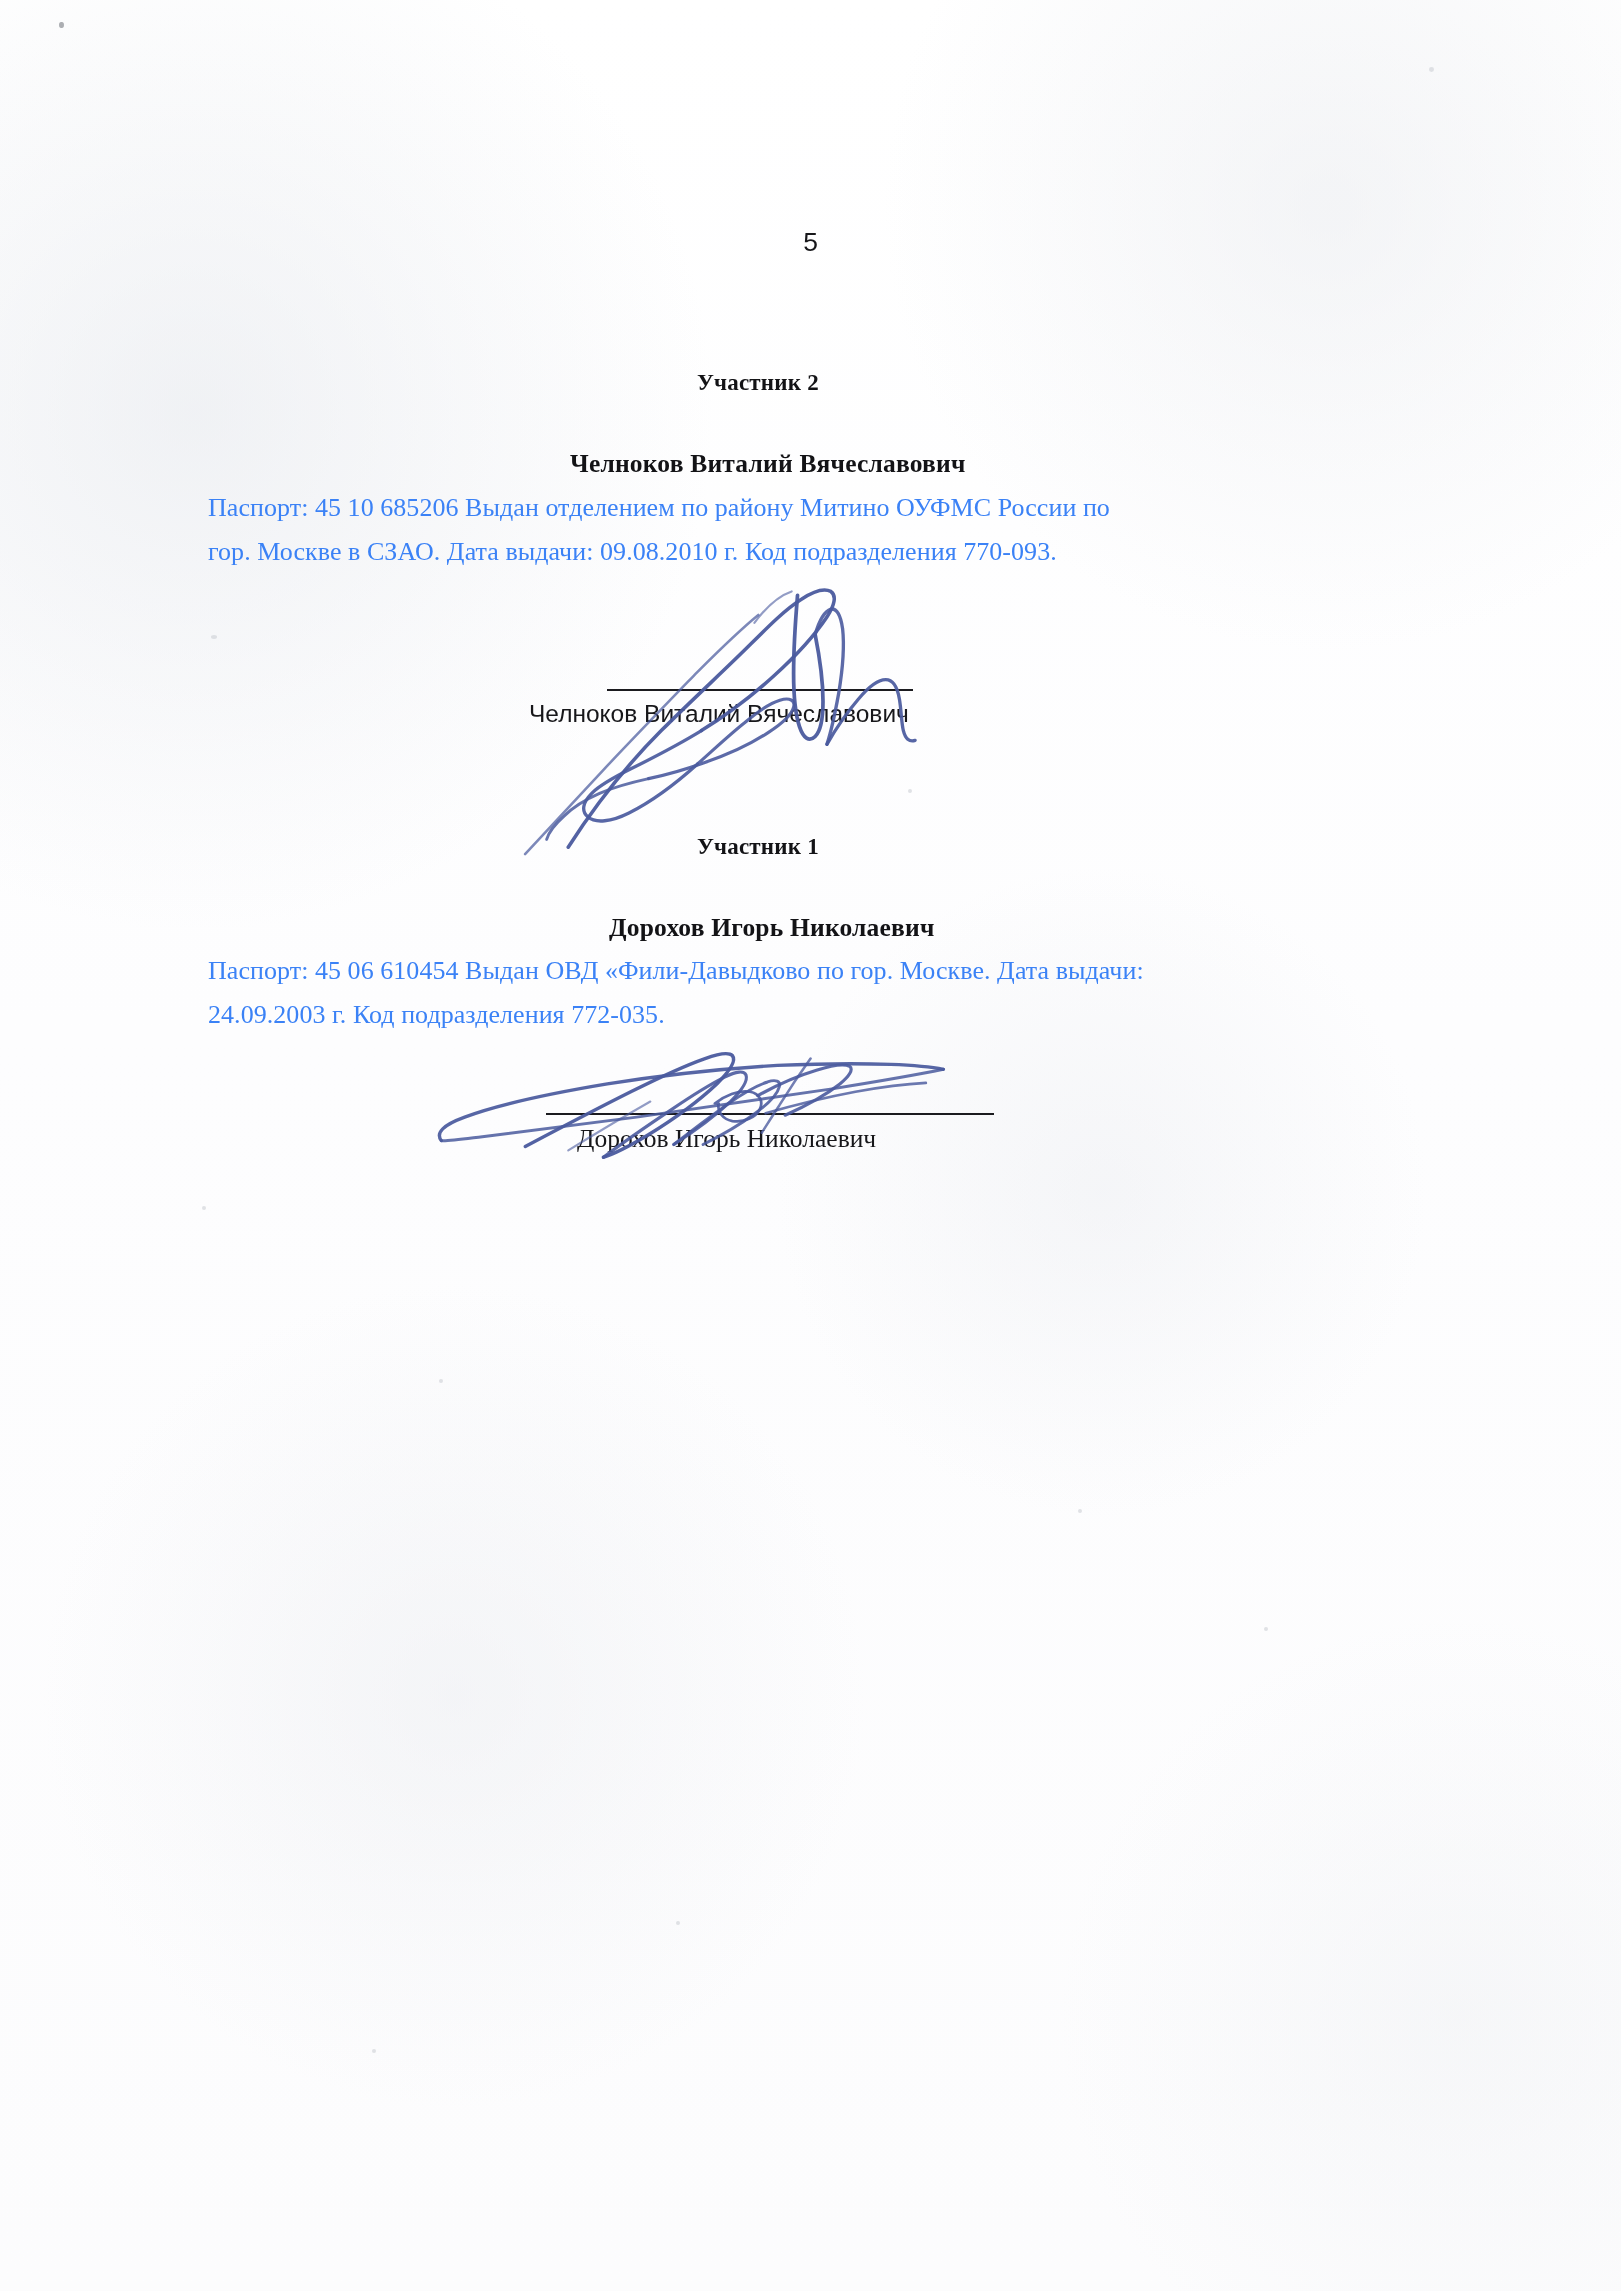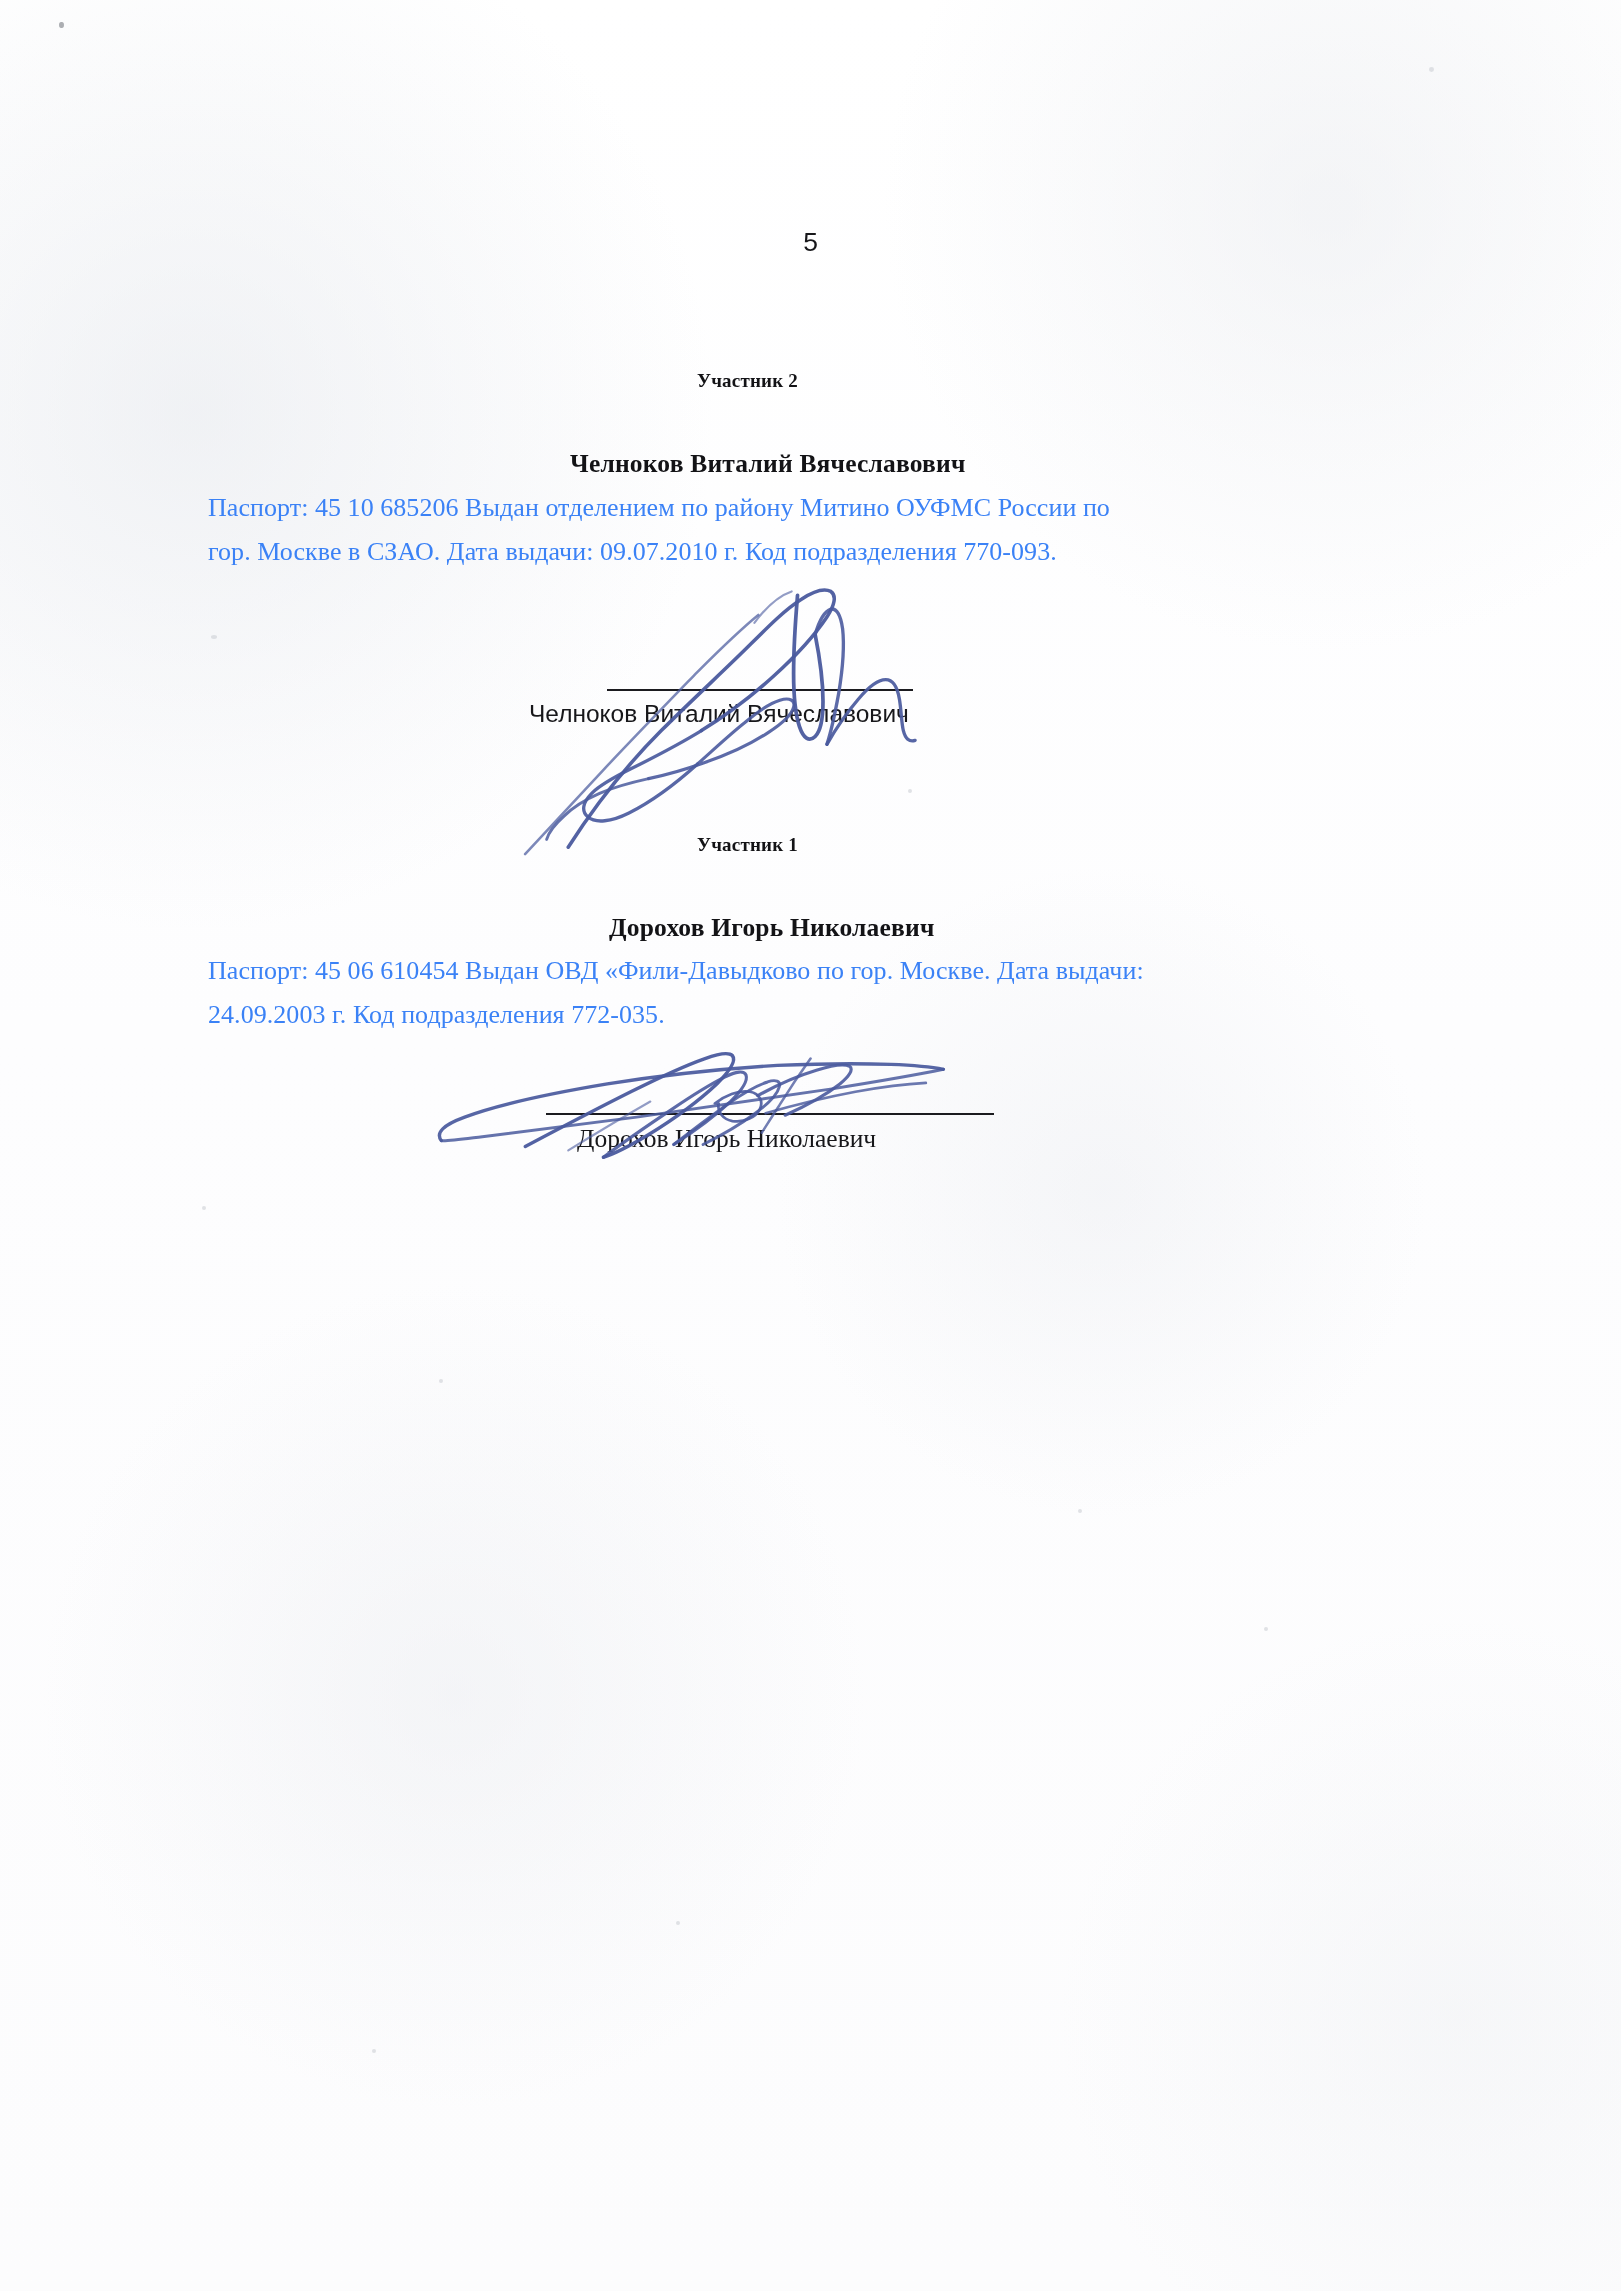--- a/index.html
+++ b/index.html
@@ -44,21 +44,21 @@
     width: 1621px;
     text-align: center;
     font-size: 26.5px;
     color: #17171a;
     font-family: "Liberation Sans", sans-serif;
   }
 
   .participant-heading {
     position: absolute;
     font-weight: bold;
-    font-size: 19px;
+    font-size: 23px;
     color: #131316;
     letter-spacing: 0.2px;
   }
 
   .person-name {
     position: absolute;
     font-weight: bold;
     font-size: 25.5px;
     color: #131316;
     letter-spacing: 0.2px;
@@ -111,21 +111,21 @@
   <div class="speck" style="left:1078px;top:1509px;width:3.9px; height:3.9px;"></div>
 
   <div class="page-number">5</div>
 
   <div class="participant-heading" style="left:697px; top:370px;">Участник 2</div>
 
   <div class="person-name" style="left:570px; top:449px;">Челноков Виталий Вячеславович</div>
 
   <div class="passport-line" style="left:208px; top:493px;">Паспорт: 45 10  685206 Выдан отделением по району Митино  ОУФМС России по</div>
 
-  <div class="passport-line" style="left:208px; top:537px;">гор. Москве  в  СЗАО. Дата выдачи: 09.07.2010 г. Код подразделения 770-093.</div>
+  <div class="passport-line" style="left:208px; top:537px;">гор. Москве  в  СЗАО. Дата выдачи: 09.08.2010 г. Код подразделения 770-093.</div>
 
   <div class="sig-rule" style="left:607px; top:689px; width:306px;"></div>
 
   <div class="sig-caption sans" style="left:529px; top:700px;">Челноков Виталий Вячеславович</div>
 
   <div class="signature" style="left:431px; top:564px;">
     <svg width="490" height="294" viewBox="0 0 500 300" fill="none">
       <g stroke="#4a5a9e" stroke-linecap="round" stroke-linejoin="round" fill="none">
         <path d="M140 289 C 165 250, 200 205, 235 170 C 268 137, 300 108, 326 82
                  C 345 63, 362 46, 378 36 C 390 28, 400 24, 408 28

